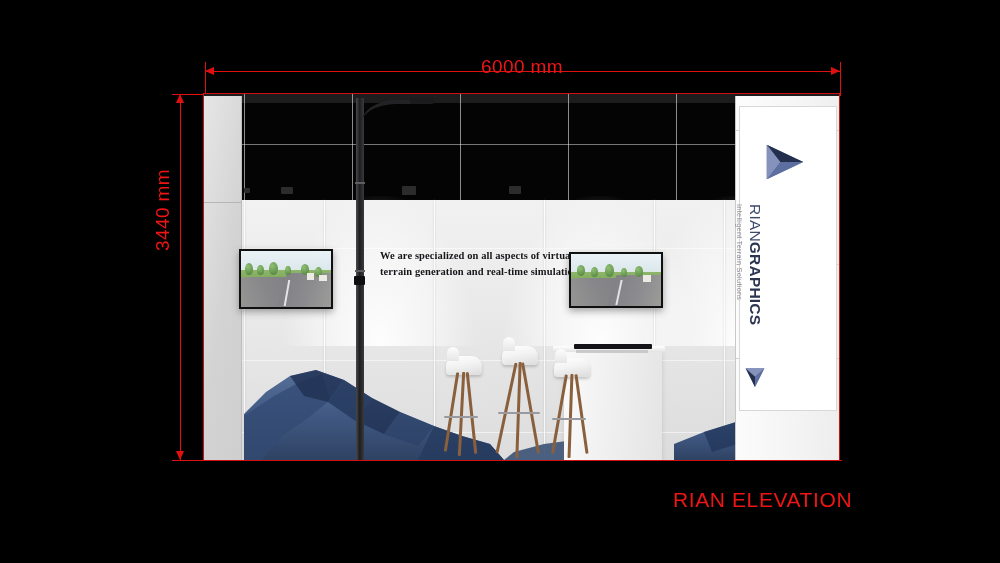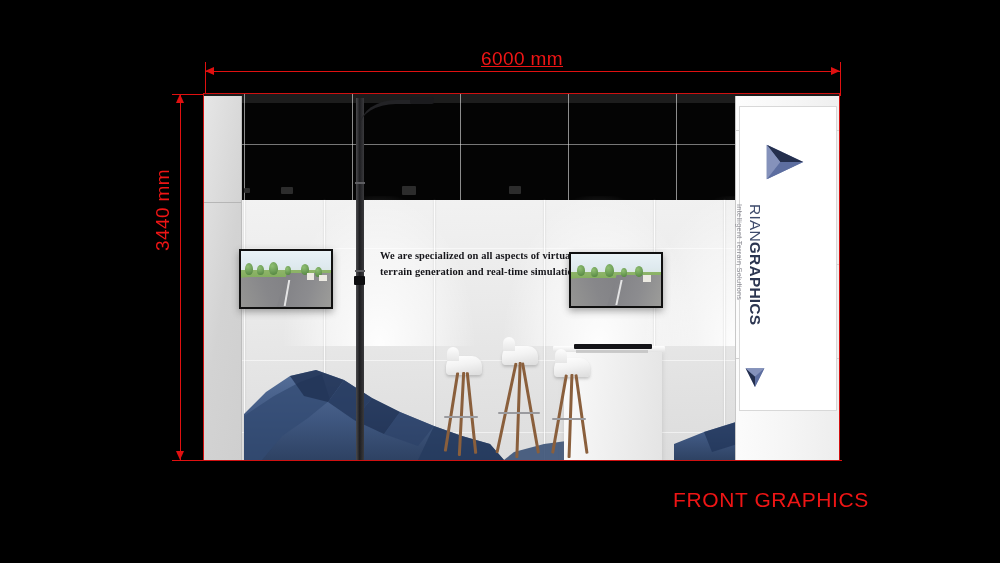--- a/index.html
+++ b/index.html
@@ -19,21 +19,21 @@
            border-right:9px solid #e01010;}
   .arrow-r{border-top:4px solid transparent;border-bottom:4px solid transparent;
            border-left:9px solid #e01010;}
   .arrow-u{border-left:4px solid transparent;border-right:4px solid transparent;
            border-bottom:9px solid #e01010;}
   .arrow-d{border-left:4px solid transparent;border-right:4px solid transparent;
            border-top:9px solid #e01010;}
 
   .dim-label{position:absolute;color:#ee1515;font-size:19px;letter-spacing:.4px;
              white-space:nowrap;}
-  #label-width{left:481px;top:48px;text-decoration:underline;}
+  #label-width{left:481px;top:56px;}
   #label-height{left:152px;top:251px;transform:rotate(-90deg);
                 transform-origin:left top;}
 
   #view-title{position:absolute;left:673px;top:488px;color:#ee1515;
               font-size:21px;letter-spacing:.6px;white-space:nowrap;}
 
   
   #booth-outline{position:absolute;left:203px;top:93px;width:637px;height:368px;
                  border:1.4px solid #d01010;box-sizing:border-box;}
 
@@ -346,15 +346,15 @@
         <polygon points="14,16 86,16 50,88" fill="#6f7fad"></polygon>
         <polygon points="14,16 50,48 50,88" fill="#242f4d"></polygon>
         <polygon points="86,16 50,48 50,88" fill="#5d6ea0"></polygon>
         <polygon points="14,16 86,16 50,48" fill="#8592bb"></polygon>
       </svg>
 
     </div>
 
   </div>
 
-  <div id="view-title">FRONT GRAPHICS</div>
+  <div id="view-title">RIAN ELEVATION</div>
 
 </div>
 
 </body></html>

